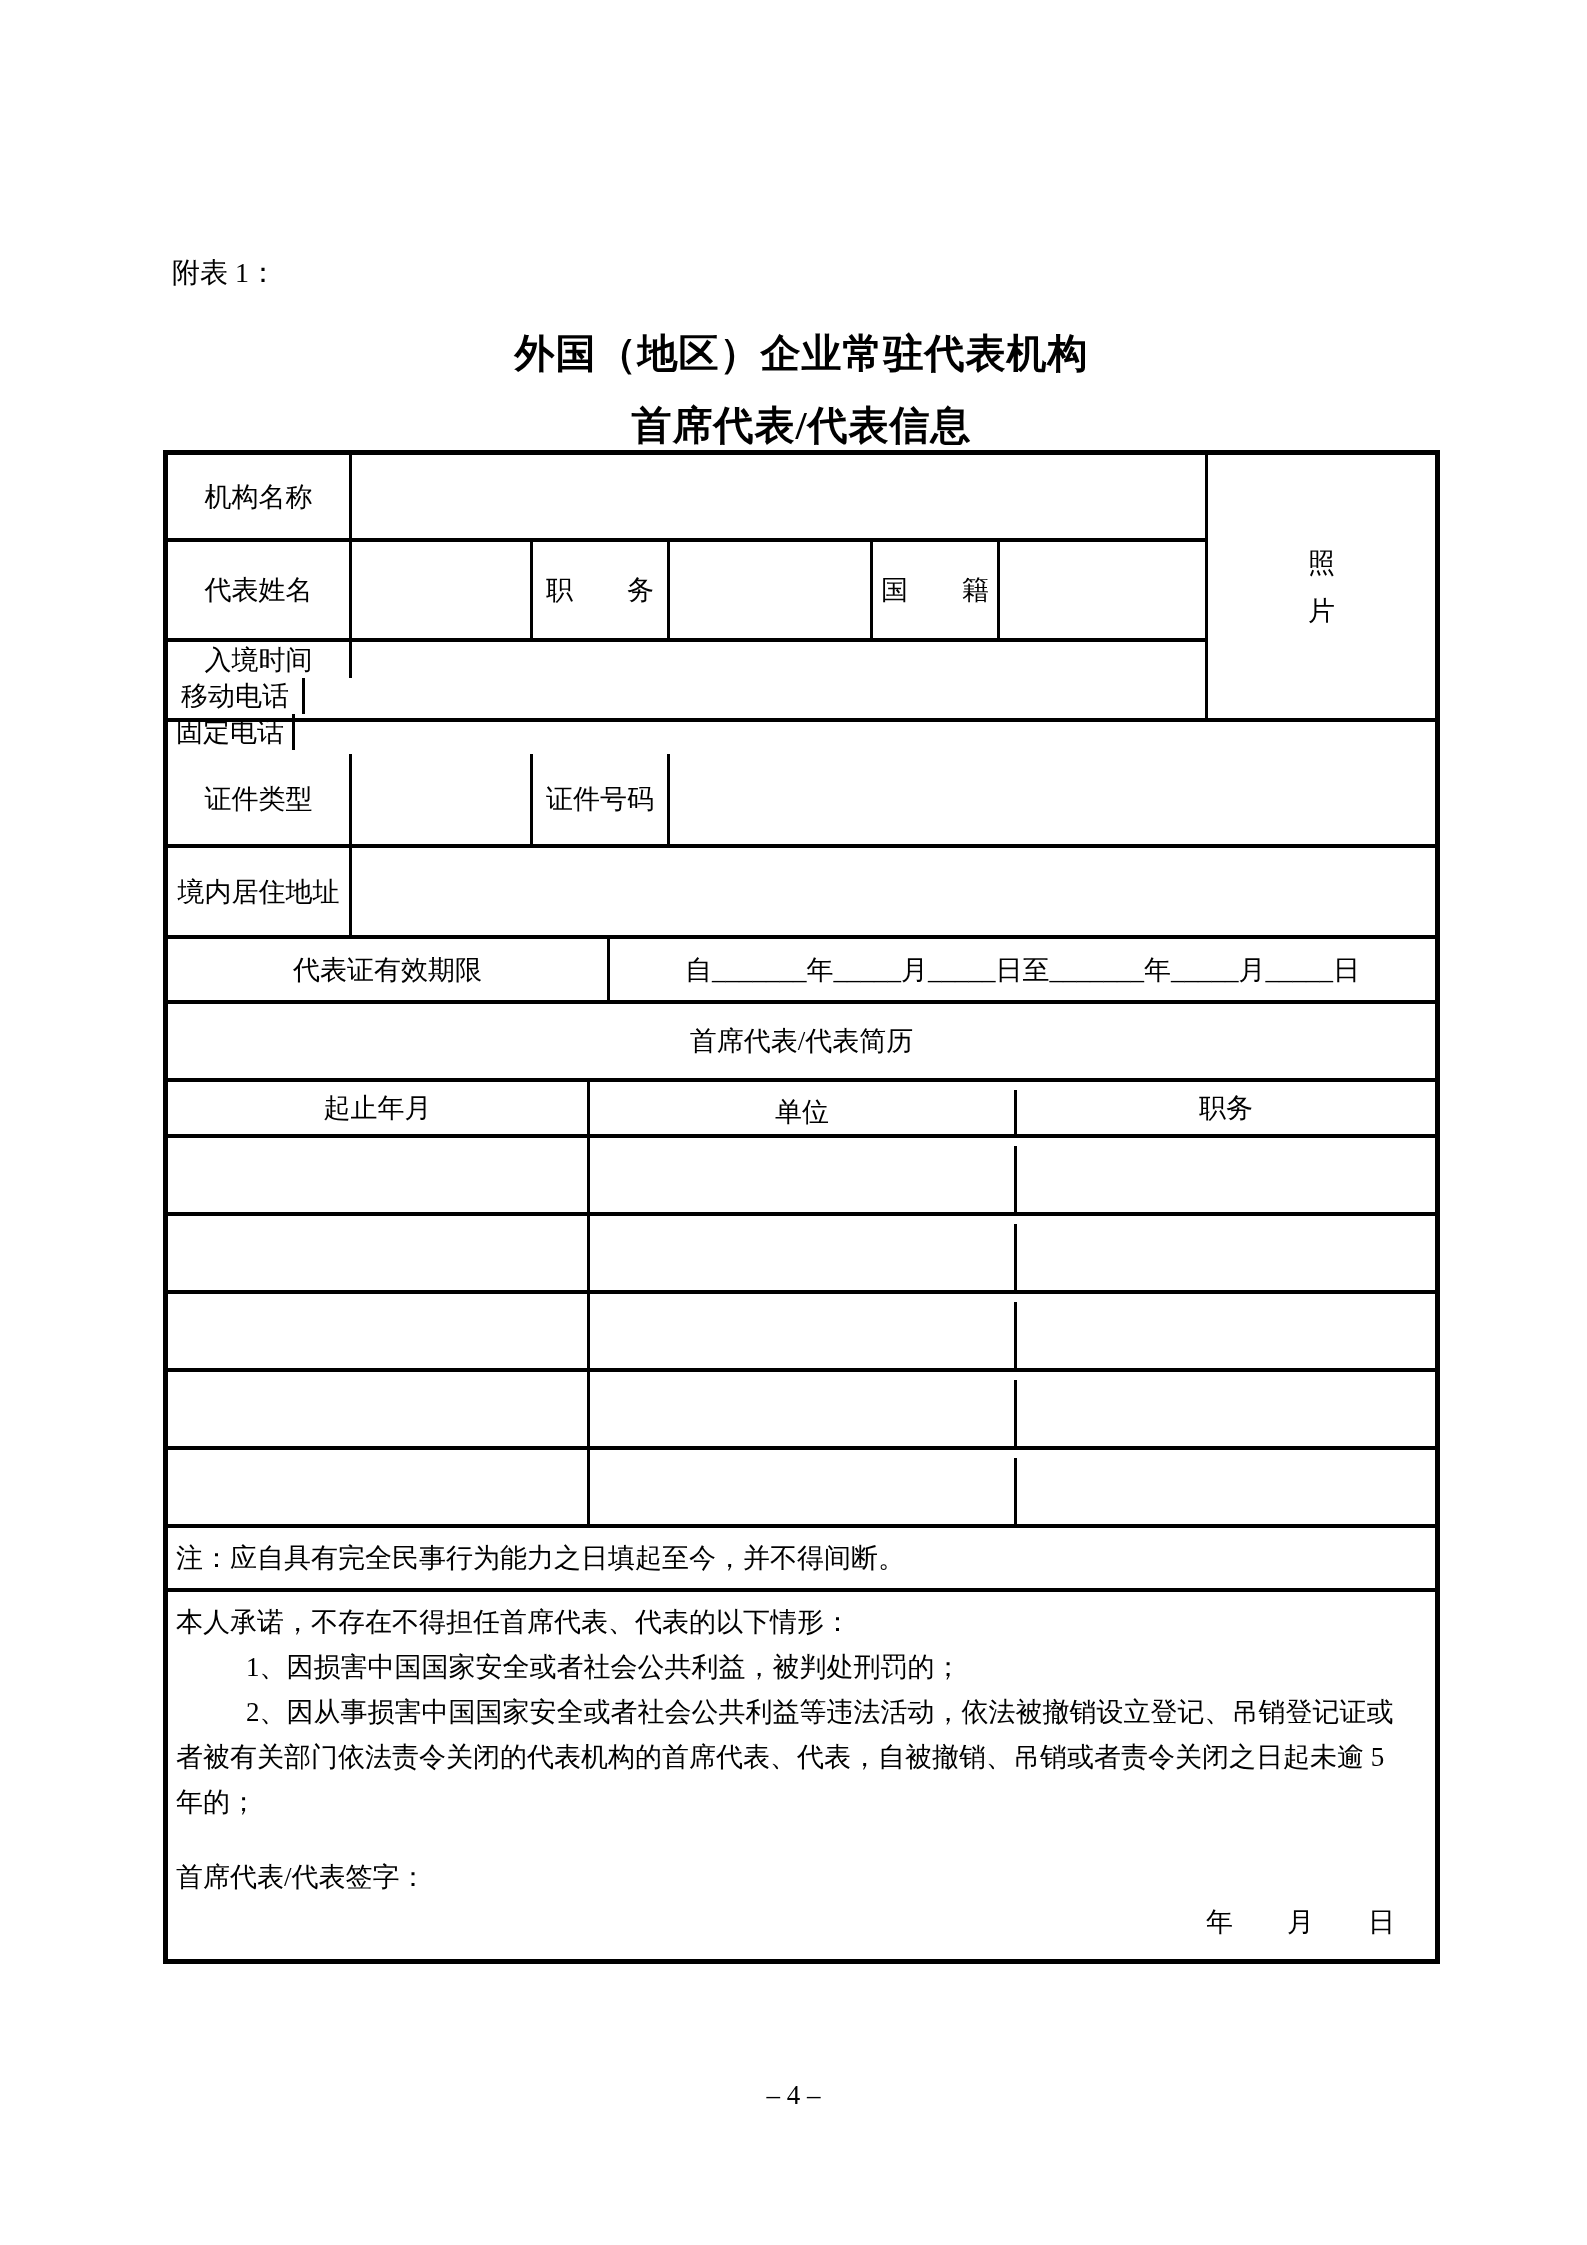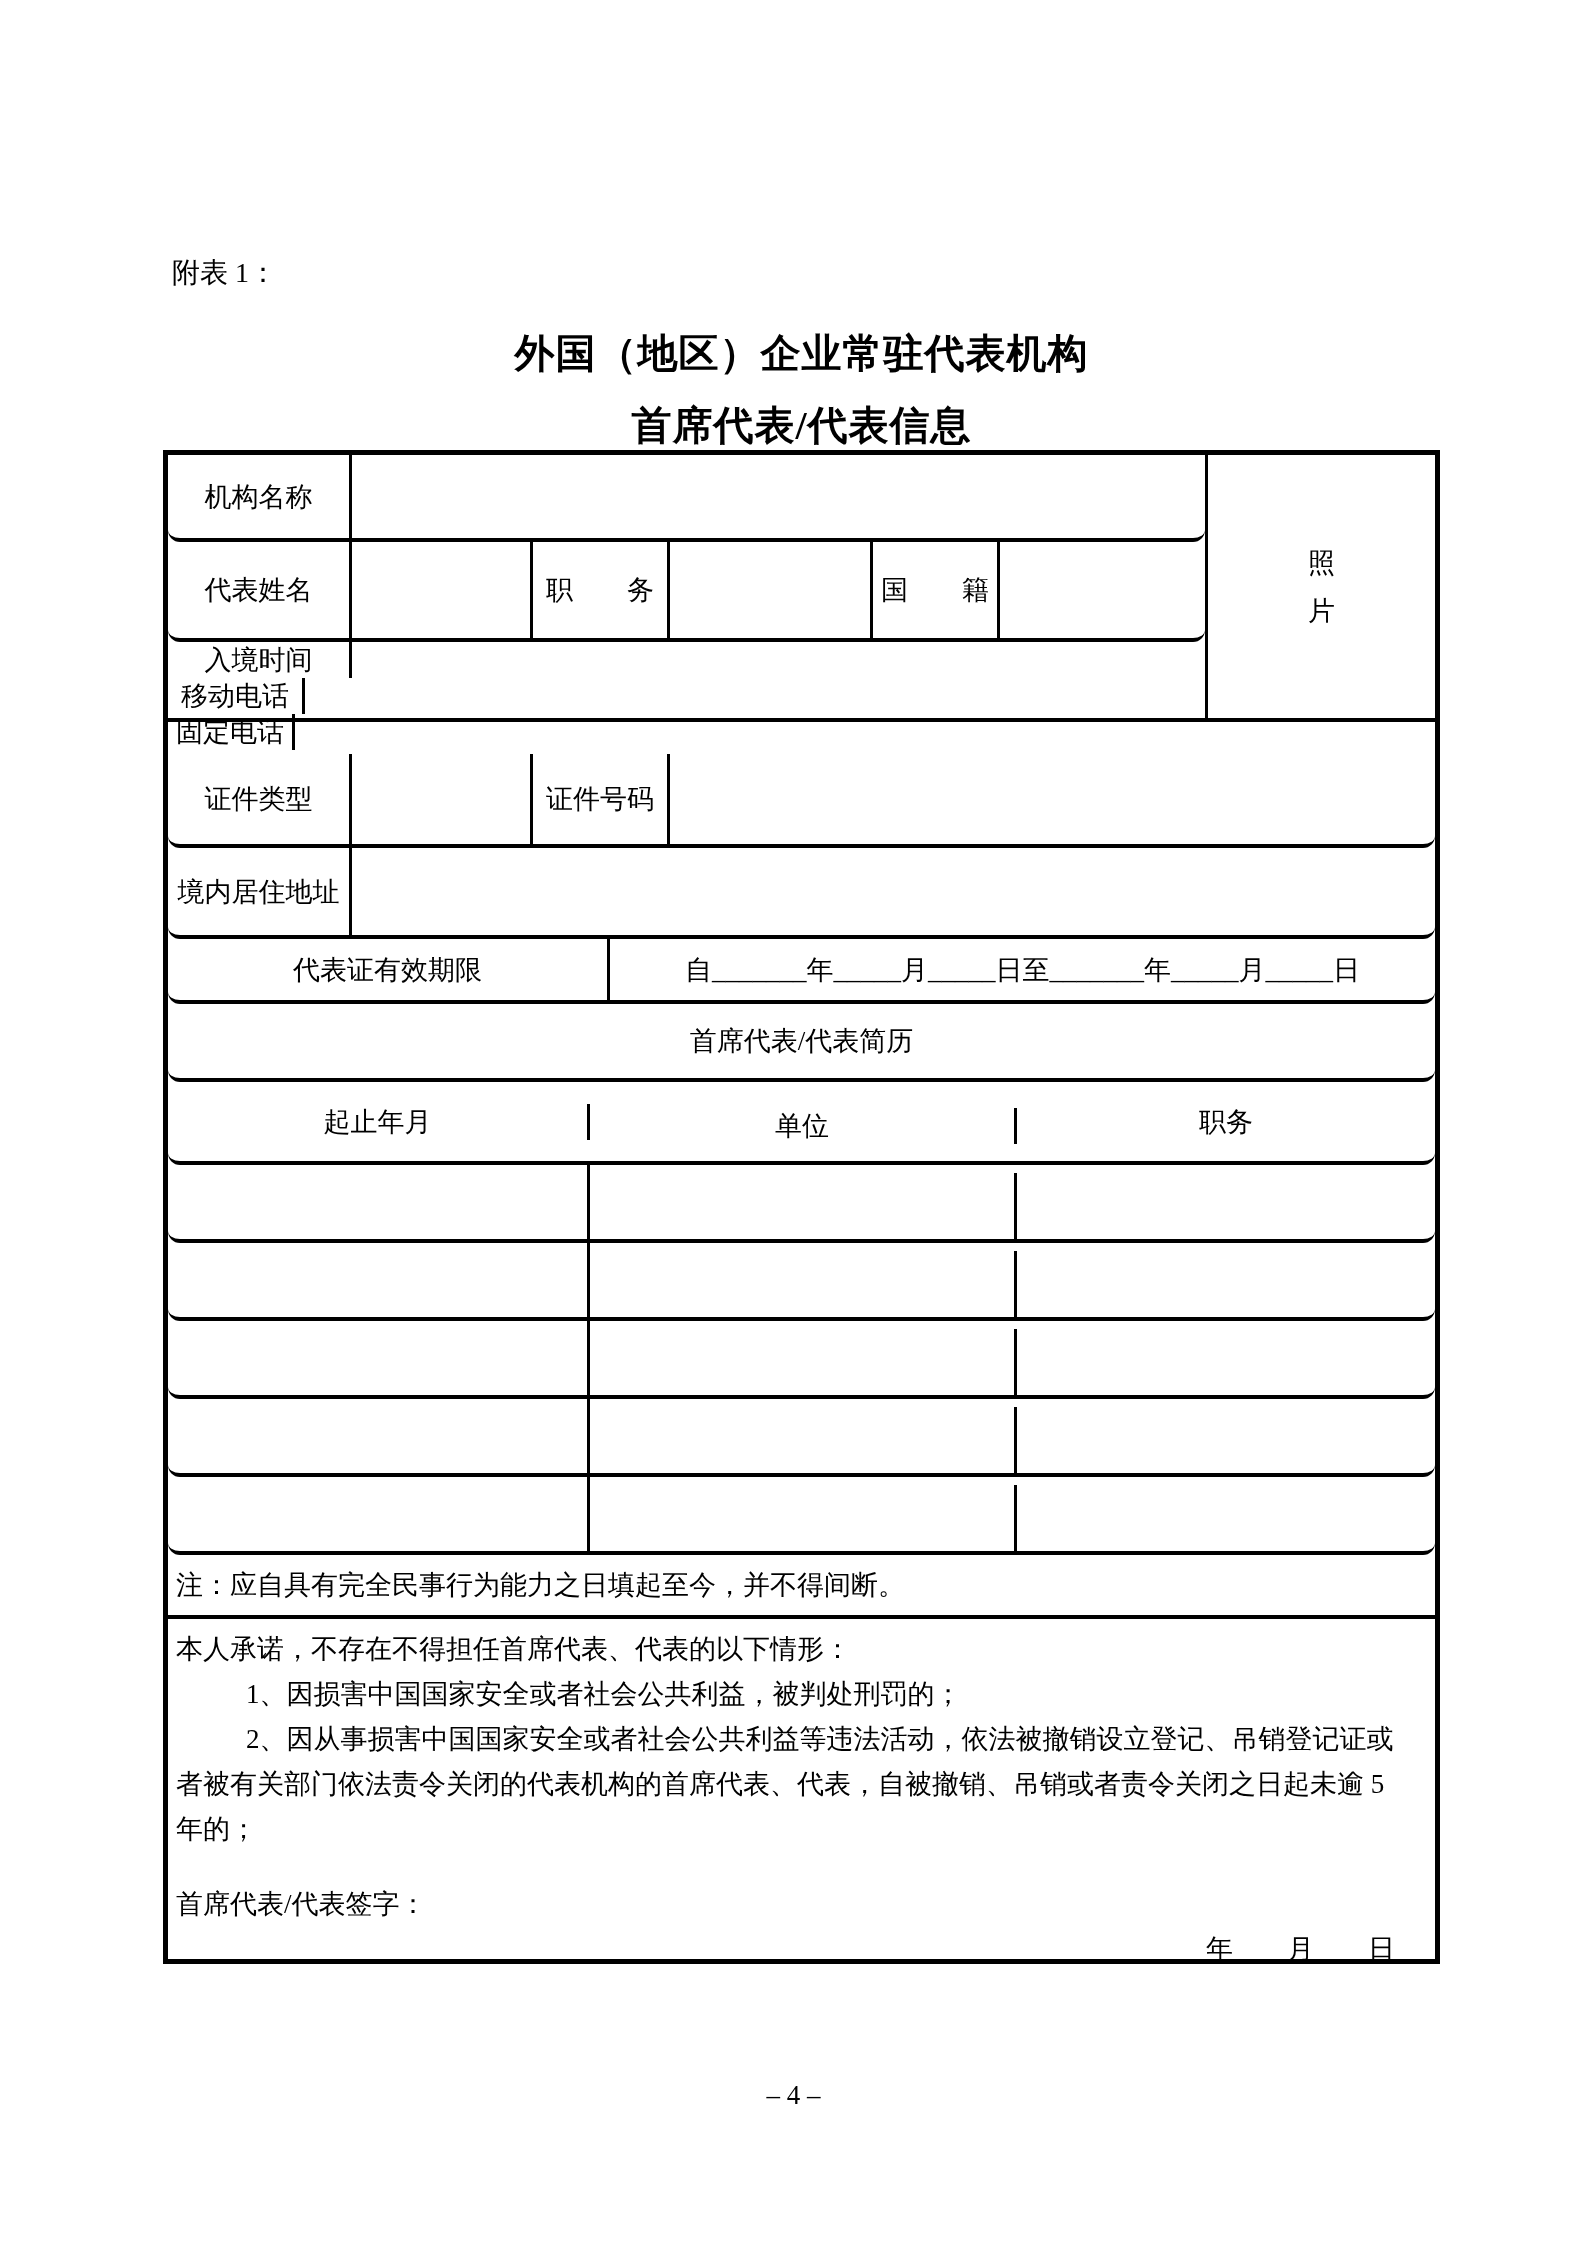--- a/index.html
+++ b/index.html
@@ -7,36 +7,36 @@
     width:1587px;height:2245px;position:relative;background:#ffffff;
     font-family:"Liberation Serif","DejaVu Serif",serif;color:#000;
   }
   .attach{position:absolute;left:172px;top:254px;font-size:28px;}
   .title{position:absolute;left:163px;top:318px;width:1277px;text-align:center;
          font-size:40px;font-weight:bold;line-height:72px;letter-spacing:1px;}
   
   .tbl{position:absolute;left:163px;top:450px;width:1277px;height:1514px;
        border:5px solid #000;box-sizing:border-box;font-size:27px;}
   .tbl *{box-sizing:border-box;}
-  .band{display:flex;border-bottom:4px solid #000;border-radius:12px;}
+  .band{display:flex;border-bottom:4px solid #000;}
   .cell{border-right:3px solid #000;display:flex;align-items:center;justify-content:center;}
   .cell.last{border-right:none;flex:1;}
   .w-label{width:184px;}
   .w-c2{width:181px;}
   .w-c3{width:137px;}
   .w-c4{width:203px;}
   .w-c5{width:127px;}
   .grp{display:flex;border-bottom:4px solid #000;}
   .grp-left{width:1040px;border-right:3px solid #000;}
   .grp-left .band:last-child{border-bottom:none;flex-direction:column;}
   .photo-cell{flex:1;display:flex;flex-direction:column;align-items:center;justify-content:center;}
   .photo-cell div{line-height:48px;}
   .h-b1{height:87px;} .h-b2{height:100px;} .h-b3{height:76px;}
   .h-b4{height:94px;margin-top:32px;} .h-b5{height:91px;} .h-b6{height:65px;}
-  .h-b7{height:78px;} .h-b8{height:83px;align-items:center;} .h-row{height:78px;}
+  .h-b7{height:78px;} .h-b8{height:56px;} .h-row{height:78px;}
   .h-note{height:64px;}
   .w-validity{width:442px;}
   .w-r1{width:422px;} .w-r2{width:427px;margin-top:8px;}
   .center-cell{flex:1;display:flex;align-items:center;justify-content:center;}
   .note-band{display:flex;align-items:center;padding-left:8px;border-bottom:4px solid #000;}
   .pledge{flex:1;padding:8px 10px 0 8px;line-height:45px;border-bottom:none;display:block;}
   .pledge .ln{white-space:pre;}
   .pledge .indent{text-indent:70px;}
   .pledge .spacer{height:30px;}
   .pledge .dateline{text-align:right;padding-right:30px;}

